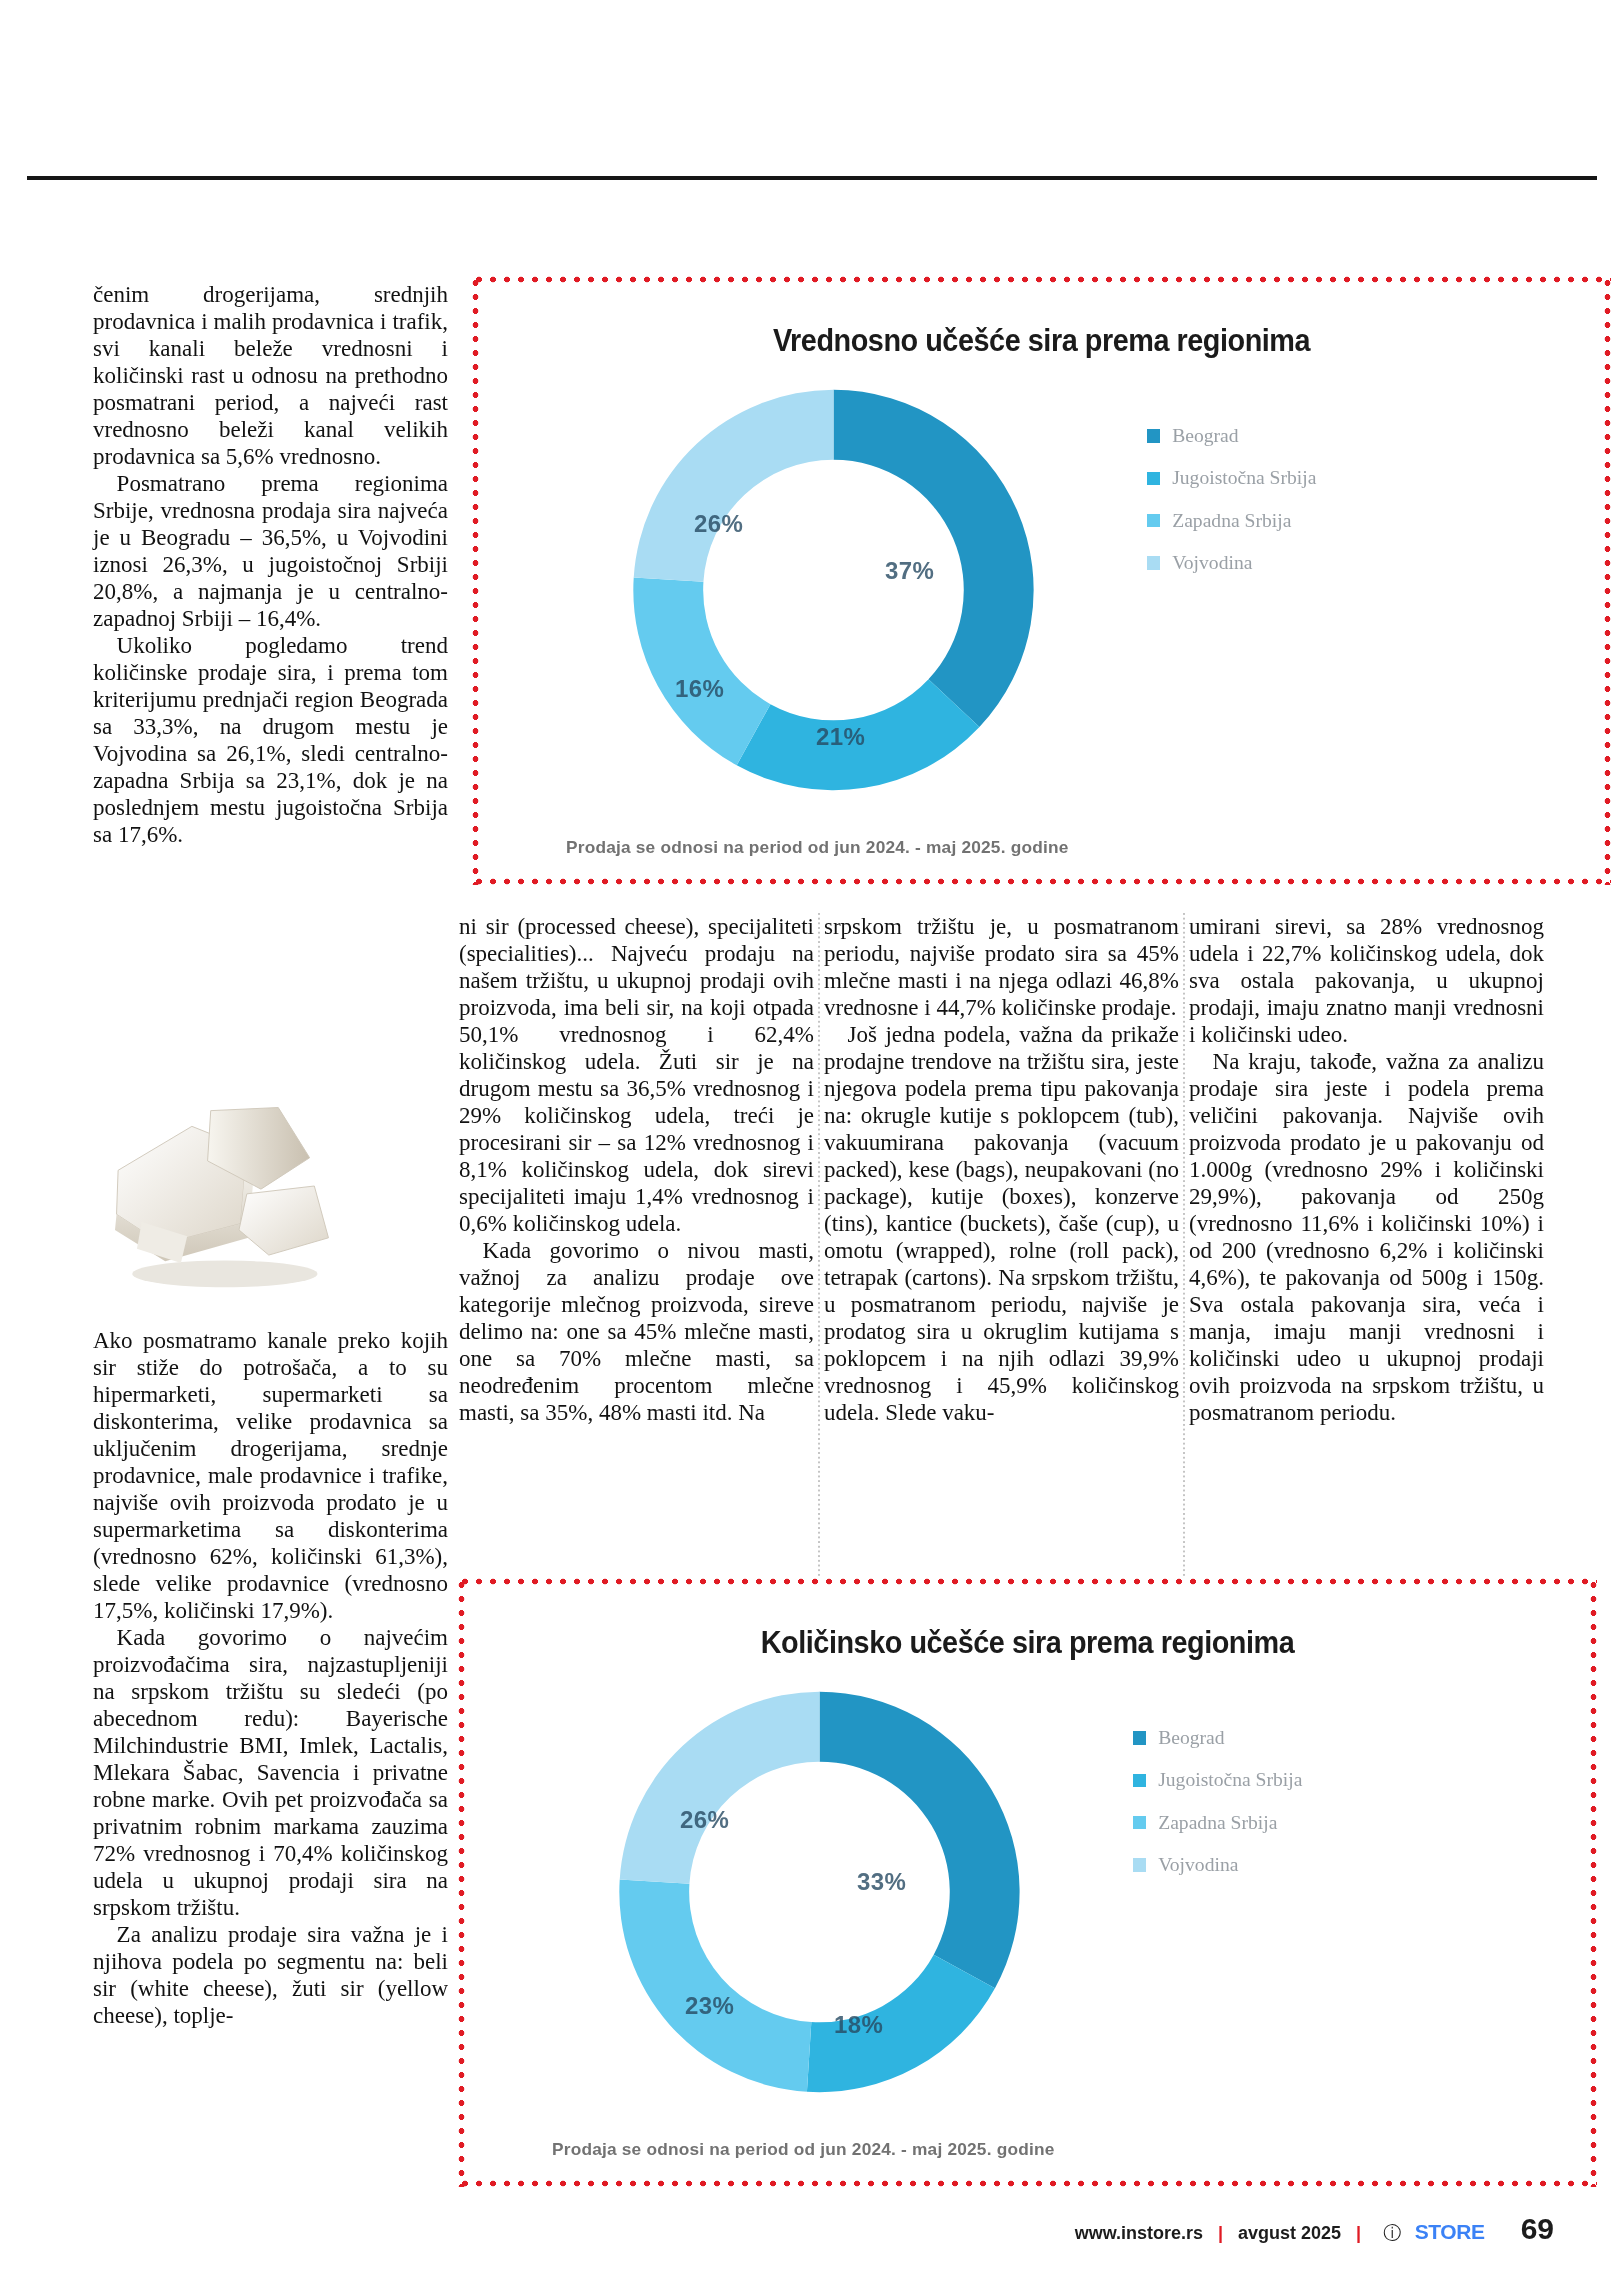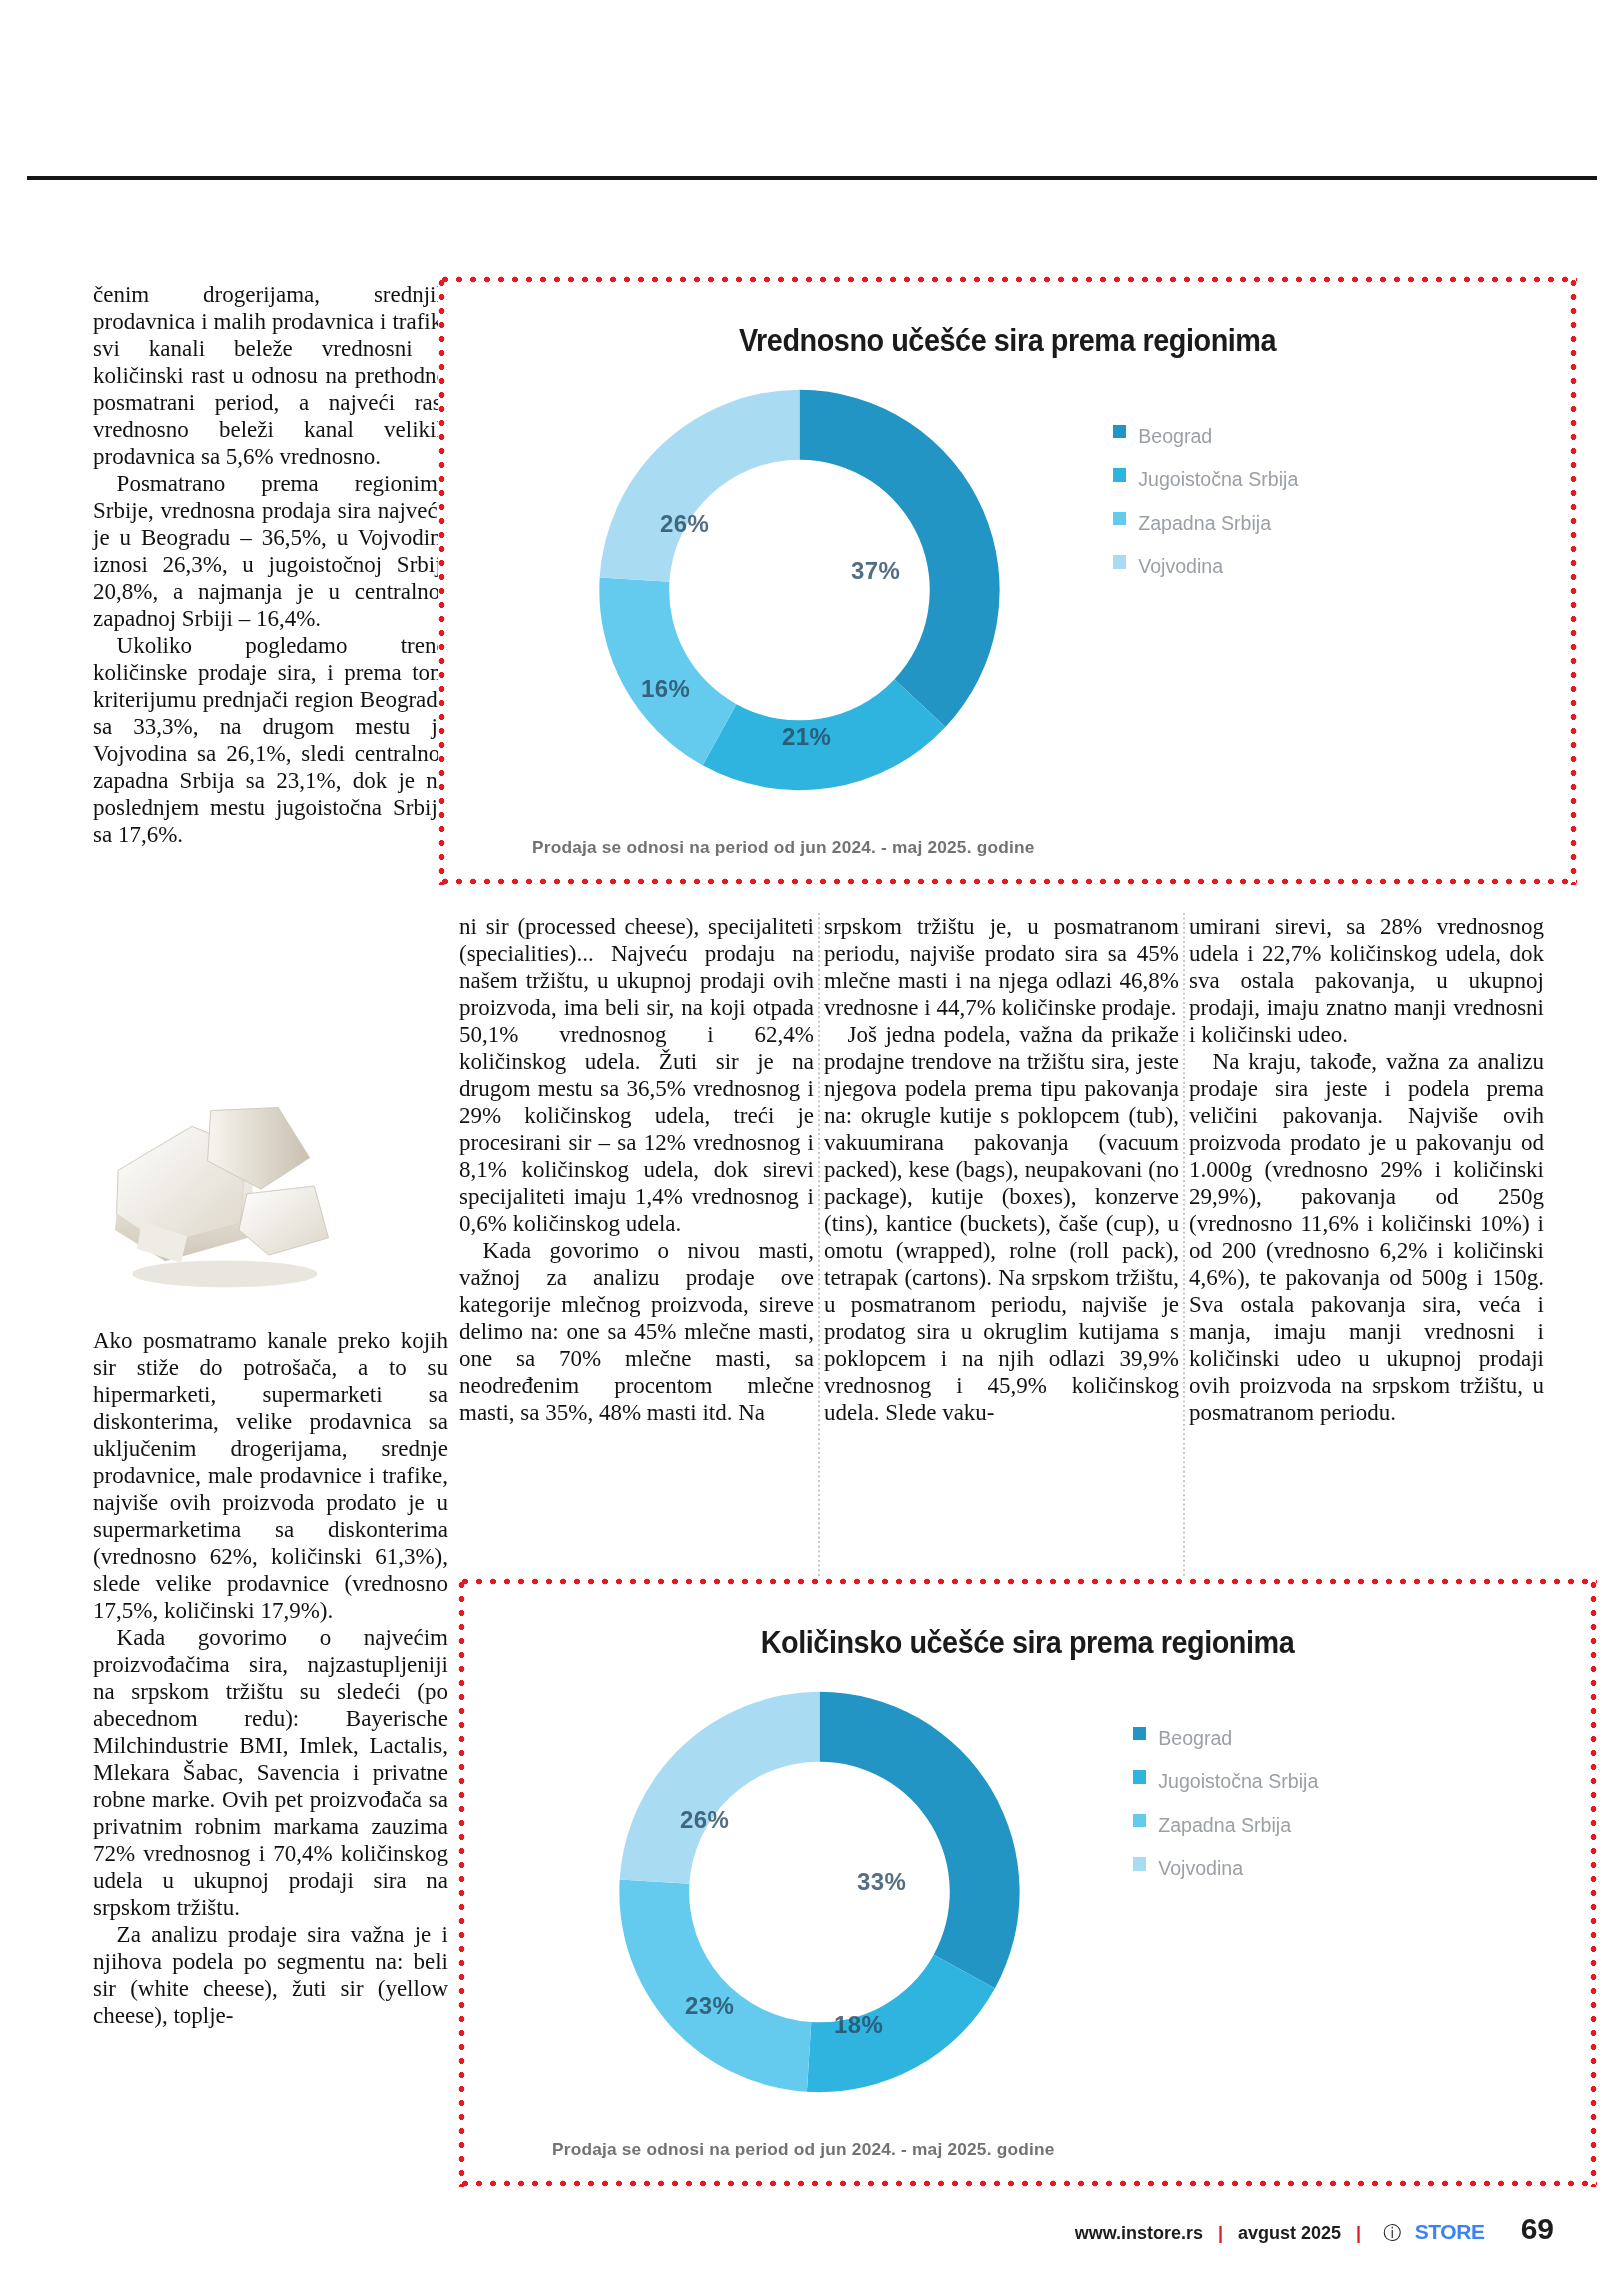--- a/index.html
+++ b/index.html
@@ -35,36 +35,36 @@
         background-image:radial-gradient(circle,#e01b24 2.8px,rgba(255,255,255,0) 3.1px);
         background-size:14px 7px;background-repeat:repeat-x;}
   .chartbox .dots-t{top:0;}
   .chartbox .dots-b{bottom:0;}
   .chartbox .dots-l,.chartbox .dots-r{position:absolute;top:0;height:100%;width:7px;
         background-image:radial-gradient(circle,#e01b24 2.8px,rgba(255,255,255,0) 3.1px);
         background-size:7px 14px;background-repeat:repeat-y;}
   .chartbox .dots-l{left:0;}
   .chartbox .dots-r{right:0;}
 
-  #chart1{left:438px;top:276px;width:1139px;height:609px;}
+  #chart1{left:472px;top:276px;width:1139px;height:609px;}
   #chart2{left:458px;top:1578px;width:1139px;height:609px;}
 
   .chart-title{position:absolute;left:0;width:100%;top:47px;text-align:center;
       font-family:"Liberation Sans",sans-serif;font-weight:bold;font-size:31px;
       letter-spacing:-0.5px;color:#1b1b1b;transform:scaleX(.93);transform-origin:center;}
 
   .donut-wrap{position:absolute;left:126px;top:94px;width:471px;height:440px;}
   .donut-wrap svg{display:block;}
 
   .pct{position:absolute;font-family:"Liberation Sans",sans-serif;font-weight:bold;
        font-size:24px;color:#274b63;opacity:.80;letter-spacing:0.4px;}
 
   .legend{position:absolute;left:675px;top:149px;
           font-family:"Liberation Sans",sans-serif;font-size:19.6px;color:#9aa0a6;}
-  .legend .lrow{display:flex;margin-bottom:20.4px;}
+  .legend .lrow{display:flex;align-items:center;margin-bottom:20.4px;font-family:Liberation Serif, serif;}
   .legend .sw{width:13.4px;height:13.4px;margin-right:11.8px;flex:0 0 auto;}
 
   .chart-note{position:absolute;left:0;width:100%;bottom:30px;text-align:center;
       font-family:"Liberation Sans",sans-serif;font-weight:bold;font-size:17.3px;
       color:#6b6b6b;letter-spacing:0.2px;opacity:.95;}
   #chart1 .chart-note{text-align:left;left:94px;width:auto;bottom:27px;}
   #chart2 .chart-note{text-align:left;left:94px;width:auto;bottom:27px;}
 
   
   .pfoot{position:absolute;right:69px;bottom:49px;display:flex;align-items:baseline;

